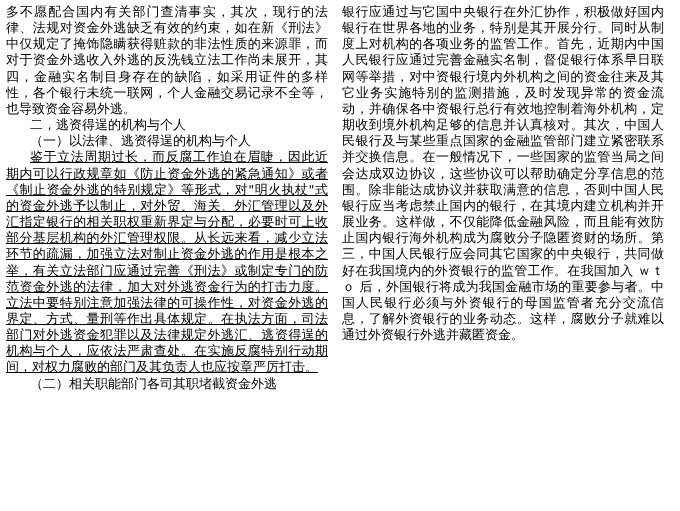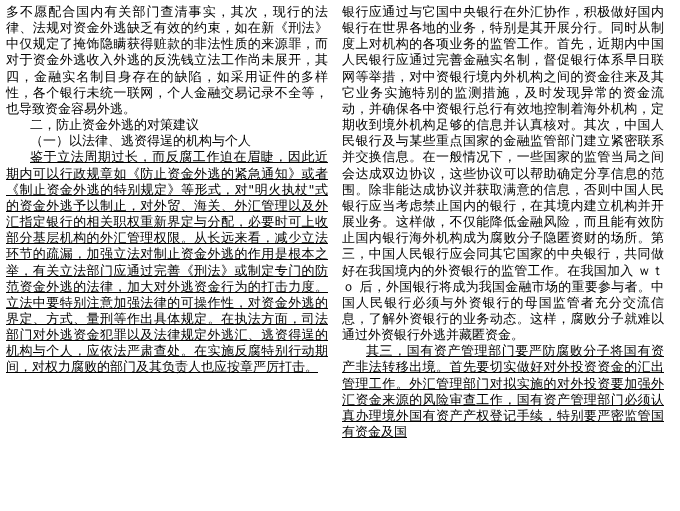--- a/index.html
+++ b/index.html
@@ -53,22 +53,22 @@
     word-break: break-all;
   }
 </style>
 </head>
 <body>
 
 <div class="page">
   <div class="columns">
     <div class="col col-left">
       <p class="noindent">多不愿配合国内有关部门查清事实，其次，现行的法律、法规对资金外逃缺乏有效的约束，如在新《刑法》中仅规定了掩饰隐瞒获得赃款的非法性质的来源罪，而对于资金外逃收入外逃的反洗钱立法工作尚未展开，其四，金融实名制目身存在的缺陷，如采用证件的多样性，各个银行未统一联网，个人金融交易记录不全等，也导致资金容易外逃。</p>
-      <p class="heading">二，防止资金外逃的对策建议</p>
+      <p class="heading">二，逃资得逞的机构与个人</p>
       <p class="heading">（一）以法律、逃资得逞的机构与个人</p>
       <p class="indent2">鉴于立法周期过长，而反腐工作迫在眉睫，因此近期内可以行政规章如《防止资金外逃的紧急通知》或者《制止资金外逃的特别规定》等形式，对"明火执杖"式的资金外逃予以制止，对外贸、海关、外汇管理以及外汇指定银行的相关职权重新界定与分配，必要时可上收部分基层机构的外汇管理权限。从长远来看，减少立法环节的疏漏，加强立法对制止资金外逃的作用是根本之举，有关立法部门应通过完善《刑法》或制定专门的防范资金外逃的法律，加大对外逃资金行为的打击力度。立法中要特别注意加强法律的可操作性，对资金外逃的界定、方式、量刑等作出具体规定。在执法方面，司法部门对外逃资金犯罪以及法律规定外逃汇、逃资得逞的机构与个人，应依法严肃查处。在实施反腐特别行动期间，对权力腐败的部门及其负责人也应按章严厉打击。</p>
+      <p class="heading">（二）相关职能部门各司其职堵截资金外逃</p>
     </div>
     <div class="col col-right">
       <p class="noindent">银行应通过与它国中央银行在外汇协作，积极做好国内银行在世界各地的业务，特别是其开展分行。同时从制度上对机构的各项业务的监管工作。首先，近期内中国人民银行应通过完善金融实名制，督促银行体系早日联网等举措，对中资银行境内外机构之间的资金往来及其它业务实施特别的监测措施，及时发现异常的资金流动，并确保各中资银行总行有效地控制着海外机构，定期收到境外机构足够的信息并认真核对。其次，中国人民银行及与某些重点国家的金融监管部门建立紧密联系并交换信息。在一般情况下，一些国家的监管当局之间会达成双边协议，这些协议可以帮助确定分享信息的范围。除非能达成协议并获取满意的信息，否则中国人民银行应当考虑禁止国内的银行，在其境内建立机构并开展业务。这样做，不仅能降低金融风险，而且能有效防止国内银行海外机构成为腐败分子隐匿资财的场所。第三，中国人民银行应会同其它国家的中央银行，共同做好在我国境内的外资银行的监管工作。在我国加入 ｗｔｏ 后，外国银行将成为我国金融市场的重要参与者。中国人民银行必须与外资银行的母国监管者充分交流信息，了解外资银行的业务动态。这样，腐败分子就难以通过外资银行外逃并藏匿资金。</p>
-      <p class="indent2">其三，国有资产管理部门要严防腐败分子将国有资产非法转移出境。首先要切实做好对外投资资金的汇出管理工作。外汇管理部门对拟实施的对外投资要加强外汇资金来源的风险审查工作，国有资产管理部门必须认真办理境外国有资产产权登记手续，特别要严密监管国有资金及国</p>
     </div>
   </div>
 </div>
 
 </body></html>

